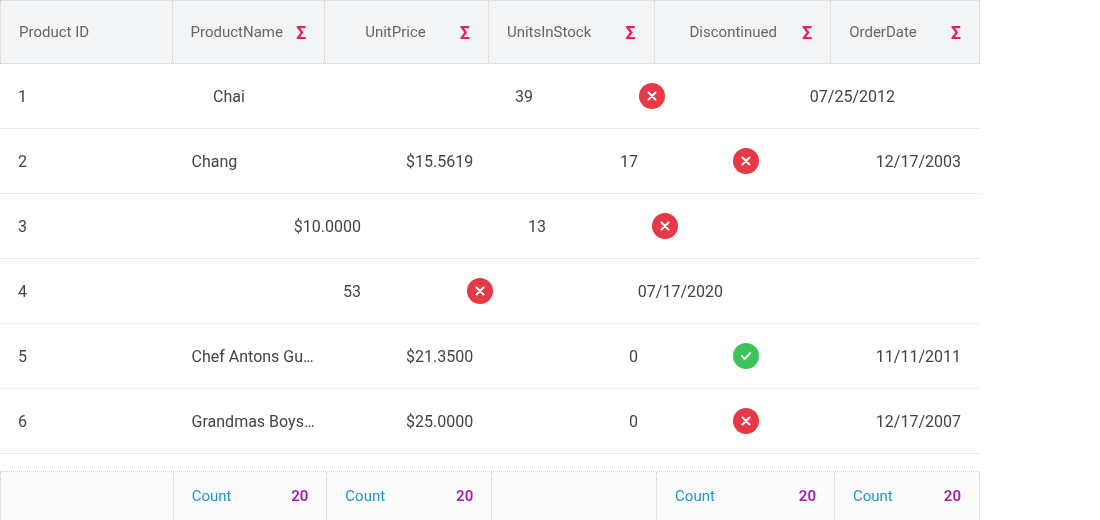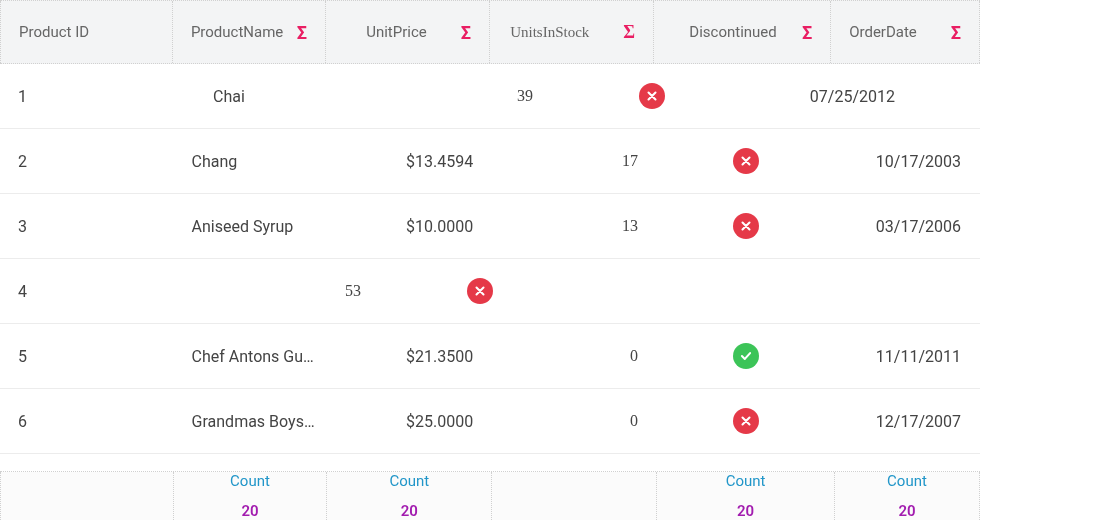--- a/index.html
+++ b/index.html
@@ -64,36 +64,35 @@
     display: flex;
     height: 48px;
     background: #fbfbfb;
   }
   .footer-cell {
     display: flex;
     align-items: center;
     padding: 0 18px;
     border-right: 1px dotted #d0d0d0;
     font-size: 15px;
-    flex-direction: column;
   }
   .footer-cell:first-child { border-left: 1px dotted #d0d0d0; }
   .footer-count-label {
     color: #2196c9;
     flex: 1;
   }
   .footer-count-value {
     color: #a21caf;
     font-weight: 600;
   }
   
   .c0 { width: 195px; }
   .c1 { width: 172px; }
   .c2 { width: 185px; }
-  .c3 { width: 185px; font-family: Liberation Serif, serif; }
+  .c3 { width: 185px; }
   .c4 { width: 200px; }
   .c5 { width: 162px; align-items: center; }
   
   .al-left { justify-content: flex-start; text-align: left; }
   .al-right { justify-content: flex-end; text-align: right; gap: 26px; }
   .al-center { justify-content: center; text-align: center; }
   .status-icon {
     width: 26px;
     height: 26px;
     border-radius: 50%;
@@ -160,73 +159,70 @@
         </div>
       </div>
       <div class="data-row">
         <div class="data-cell c0 al-left">
           <span>2</span>
         </div>
         <div class="data-cell c1 al-left">
           <span>Chang</span>
         </div>
         <div class="data-cell c2 al-right">
-          <span>$13.4594</span>
+          <span>$15.5619</span>
         </div>
         <div class="data-cell c3 al-right">
           <span>17</span>
         </div>
         <div class="data-cell c4 al-center">
           <span class="status-icon status-false">
             <svg viewBox="0 0 24 24">
               <path d="M6 6 L18 18 M18 6 L6 18" stroke="#fff" stroke-width="3.5" stroke-linecap="round" fill="none"></path>
             </svg>
           </span>
         </div>
         <div class="data-cell c5 al-right">
-          <span>10/17/2003</span>
+          <span>12/17/2003</span>
         </div>
       </div>
       <div class="data-row">
         <div class="data-cell c0 al-left">
           <span>3</span>
         </div>
-        <div class="data-cell c1 al-left">
-          <span>Aniseed Syrup</span>
-        </div>
         <div class="data-cell c2 al-right">
           <span>$10.0000</span>
         </div>
         <div class="data-cell c3 al-right">
           <span>13</span>
         </div>
         <div class="data-cell c4 al-center">
           <span class="status-icon status-false">
             <svg viewBox="0 0 24 24">
               <path d="M6 6 L18 18 M18 6 L6 18" stroke="#fff" stroke-width="3.5" stroke-linecap="round" fill="none"></path>
             </svg>
           </span>
         </div>
-        <div class="data-cell c5 al-right">
-          <span>03/17/2006</span>
-        </div>
       </div>
       <div class="data-row">
         <div class="data-cell c0 al-left">
           <span>4</span>
         </div>
         <div class="data-cell c3 al-right">
           <span>53</span>
         </div>
         <div class="data-cell c4 al-center">
           <span class="status-icon status-false">
             <svg viewBox="0 0 24 24">
               <path d="M6 6 L18 18 M18 6 L6 18" stroke="#fff" stroke-width="3.5" stroke-linecap="round" fill="none"></path>
             </svg>
           </span>
+        </div>
+        <div class="data-cell c5 al-right">
+          <span>07/17/2020</span>
         </div>
       </div>
       <div class="data-row">
         <div class="data-cell c0 al-left">
           <span>5</span>
         </div>
         <div class="data-cell c1 al-left">
           <span>Chef Antons Gu…</span>
         </div>
         <div class="data-cell c2 al-right">

